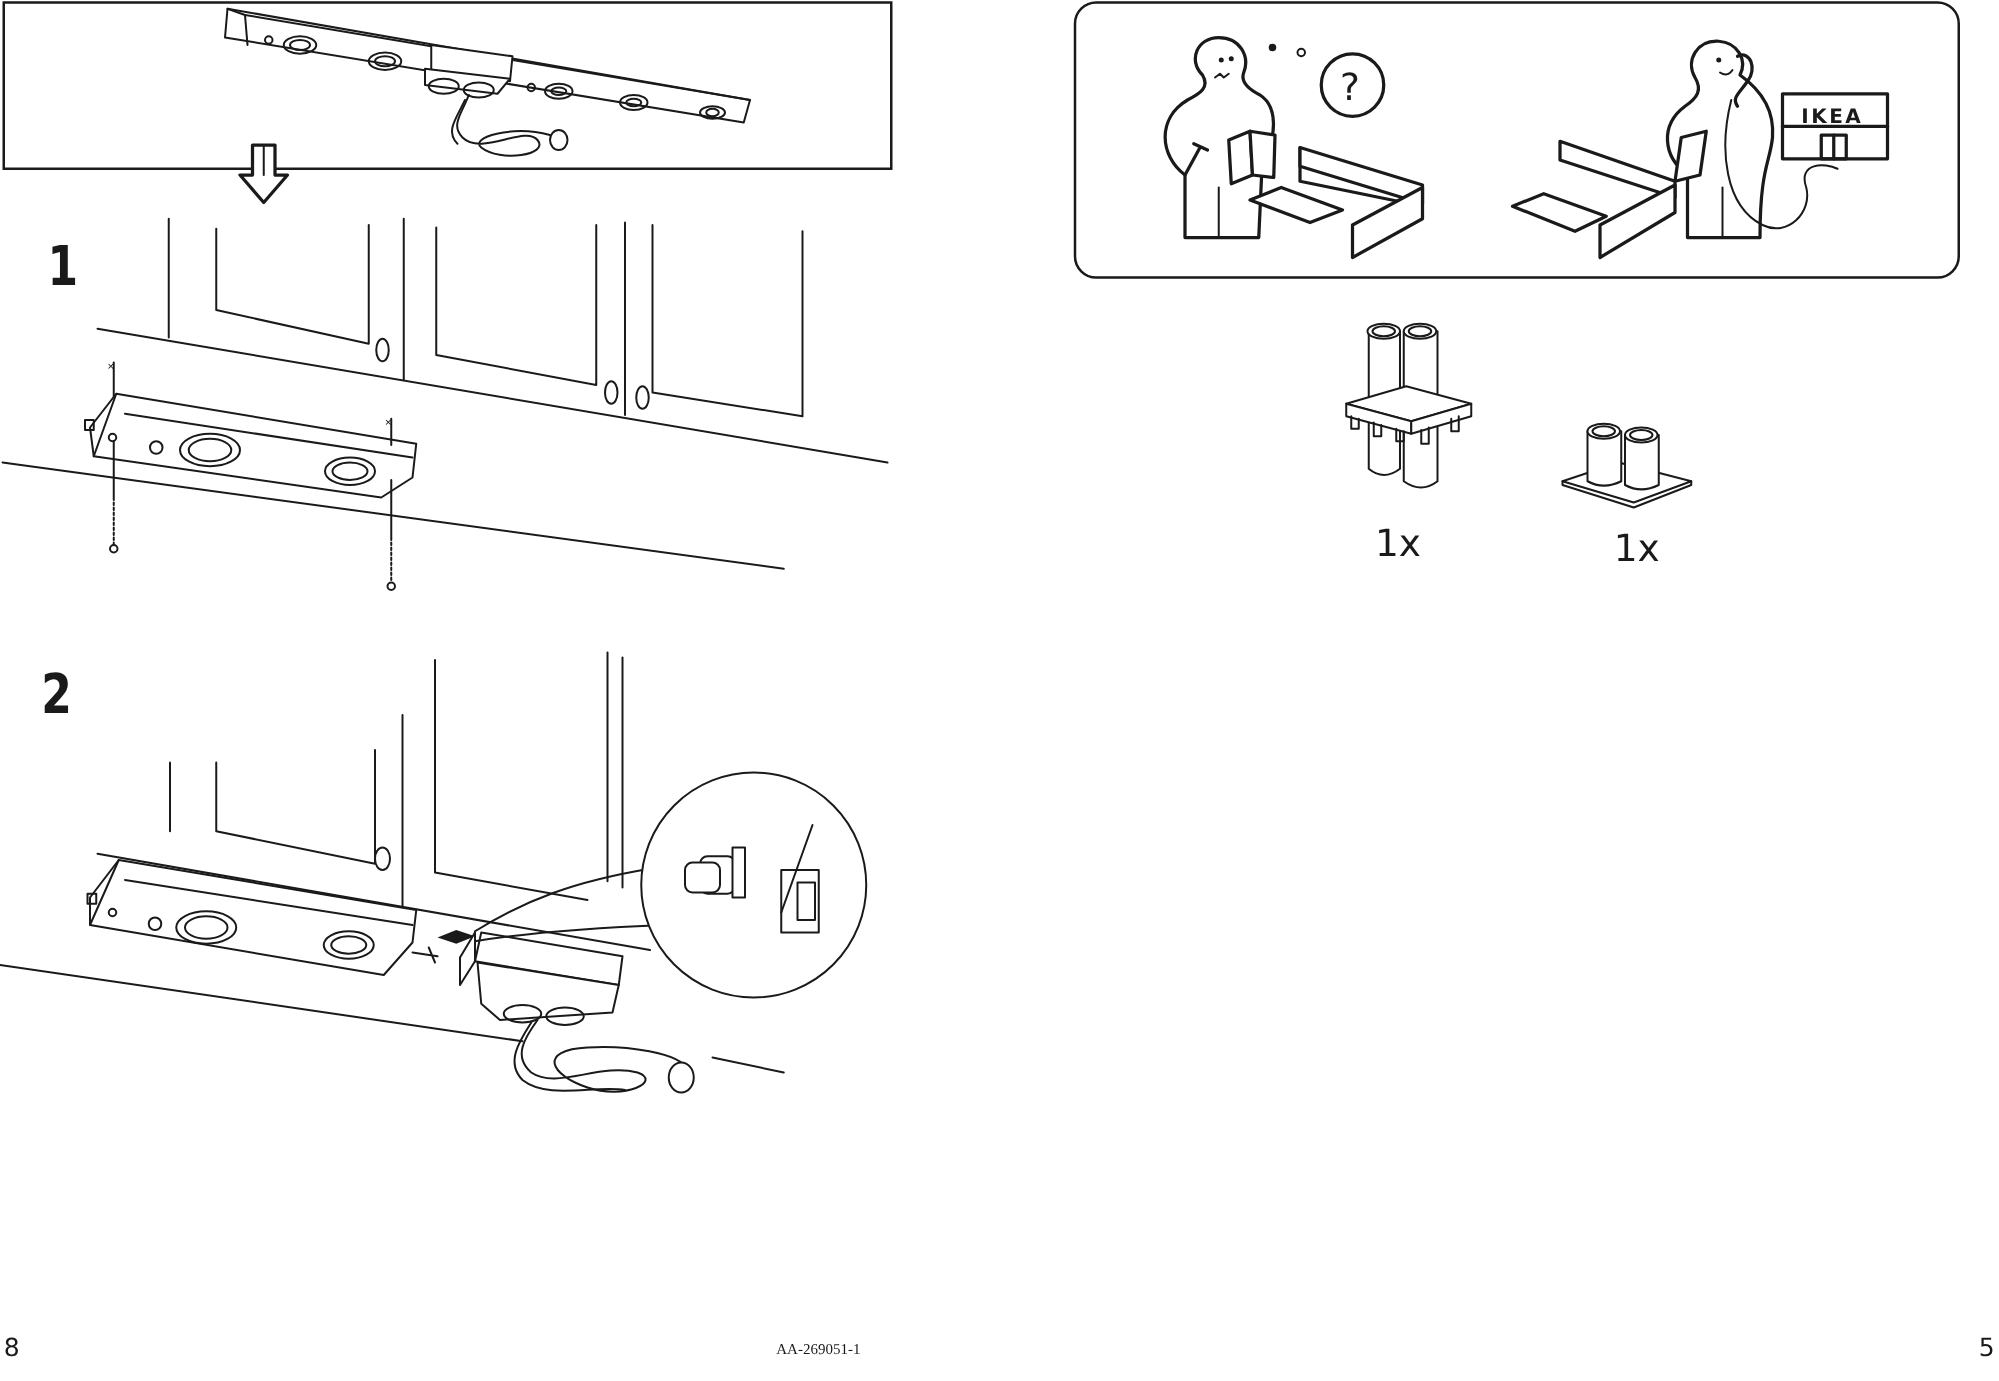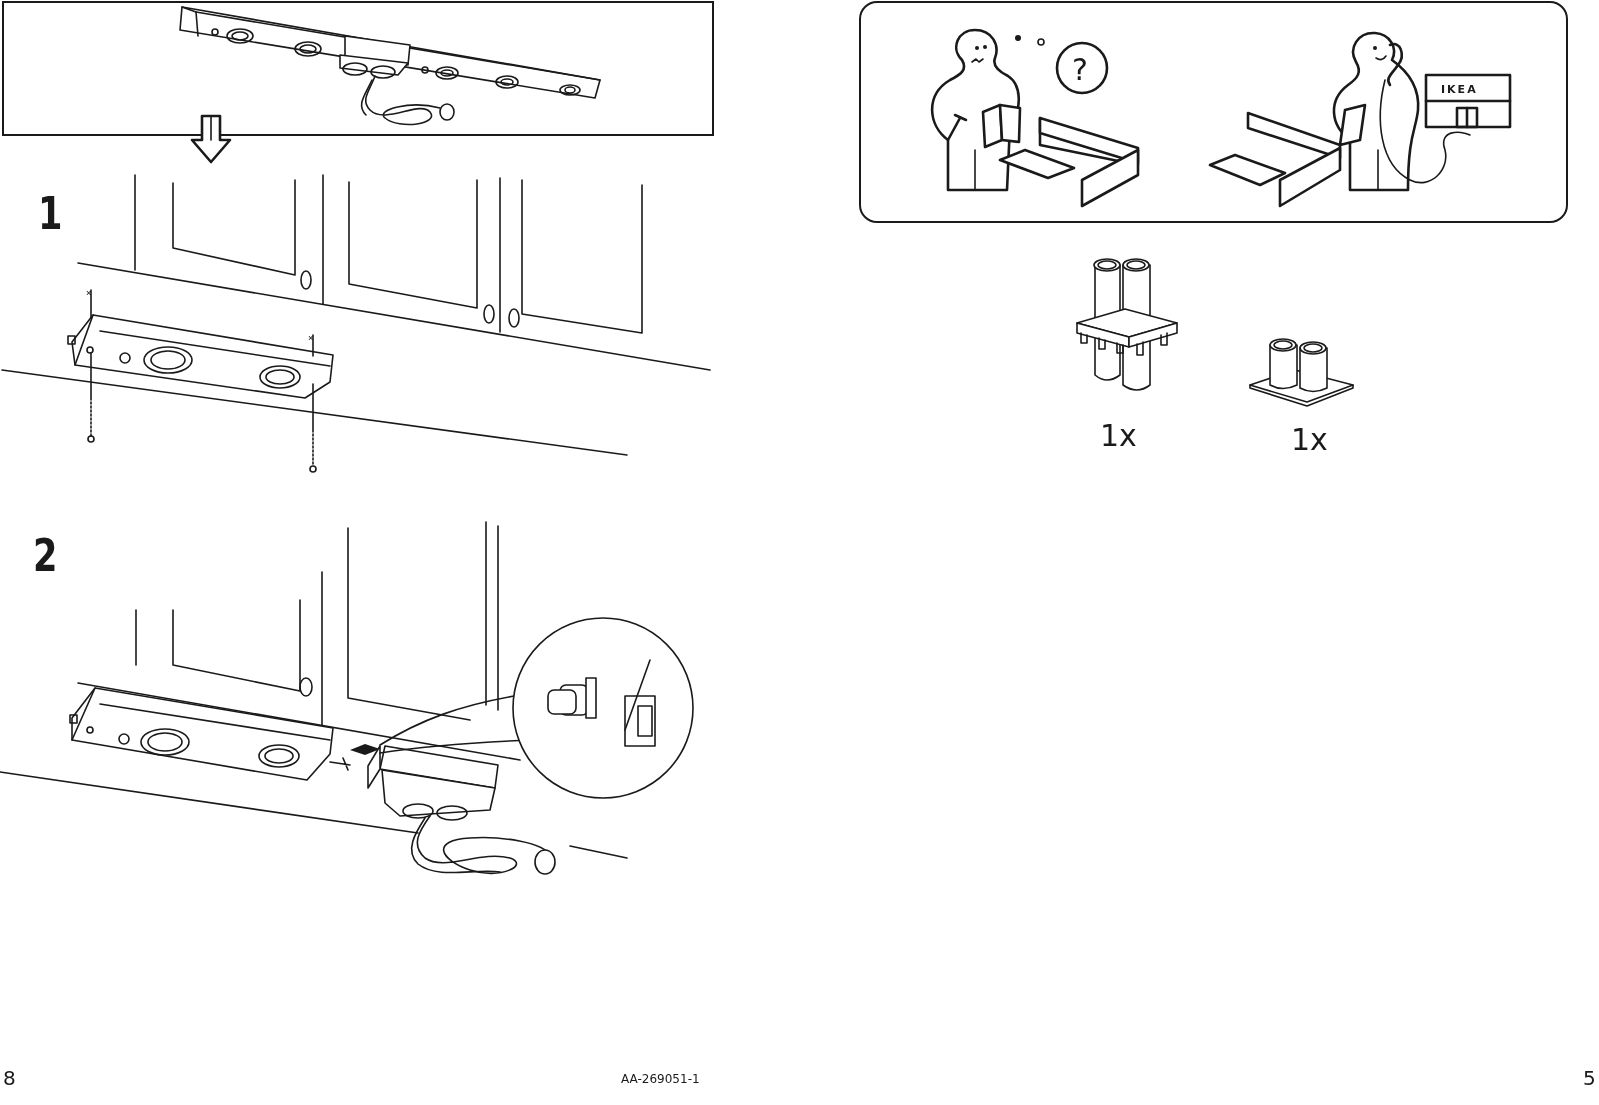--- a/index.html
+++ b/index.html
@@ -15,21 +15,21 @@
     .step-num {
       font-family: "DejaVu Sans", sans-serif; font-weight: bold; font-size: 44px;
       line-height: 1; color: #1a1a1a; transform: scaleX(0.8); transform-origin: left top;
     }
     .qty {
       font-family: "DejaVu Sans", sans-serif; font-size: 30px; font-weight: normal; color: #1a1a1a; text-align: right;
     }
     .footer-text { font-family: "DejaVu Sans", sans-serif; color: #1a1a1a; }
     .page-num { font-size: 20px; }
     .doc-code { font-size: 12px; }
-    .ikea-text { font-family: "DejaVu Sans", sans-serif; font-weight: bold; font-size: 11px; letter-spacing: 2px; }
+    .ikea-text { font-family: "DejaVu Sans", sans-serif; font-weight: bold; font-size: 16px; letter-spacing: 2px; }
   </style>
 </head>
 <body>
 
 <div class="abs" style="left:0;top:0;width:800px;height:1105px;">
 
   <div class="abs" style="left:2px;top:1px;width:708px;height:131px;border:2px solid #1a1a1a;"></div>
   <svg style="left:0;top:0;" width="720" height="180">
 
     <polygon class="lnw" points="182,7 600,80 595,98 180,30"></polygon>
@@ -143,21 +143,21 @@
     <circle class="lnw" cx="603" cy="188" r="90"></circle>
     <rect class="ln" x="625" y="176" width="30" height="50"></rect>
     <rect class="ln" x="638" y="186" width="14" height="30"></rect>
     <polyline class="ln" points="625,210 650,140"></polyline>
     <rect class="lnw" x="560" y="165" width="28" height="30" rx="6"></rect>
     <rect class="lnw" x="586" y="158" width="10" height="40"></rect>
     <rect class="lnw" x="548" y="170" width="28" height="24" rx="6"></rect>
   </svg>
 
   <div class="abs footer-text page-num" style="left:3px;top:1066px;">8</div>
-  <div class="abs footer-text doc-code" style="left:621px;top:1072px;">AA-269051-1</div>
+  <div class="abs footer-text doc-code" style="left:621px;top:1072px;font-family:Liberation Serif, serif;">AA-269051-1</div>
 </div>
 
 <div class="abs" style="left:800px;top:0;width:799px;height:1105px;">
 
   <div class="abs" style="left:59px;top:1px;width:705px;height:218px;border:2px solid #1a1a1a;border-radius:18px;"></div>
 
   <svg style="left:0;top:0;" width="360" height="220">
 
     <path class="ln thick" d="M148,190 L148,140 C128,125 125,95 150,80 C160,75 168,70 162,60 C150,48 158,30 175,30 C192,30 200,45 195,58 C192,66 200,72 208,76 C222,85 222,110 210,125 L207,190 Z"></path>
     <line class="ln" x1="175" y1="150" x2="175" y2="190"></line>

